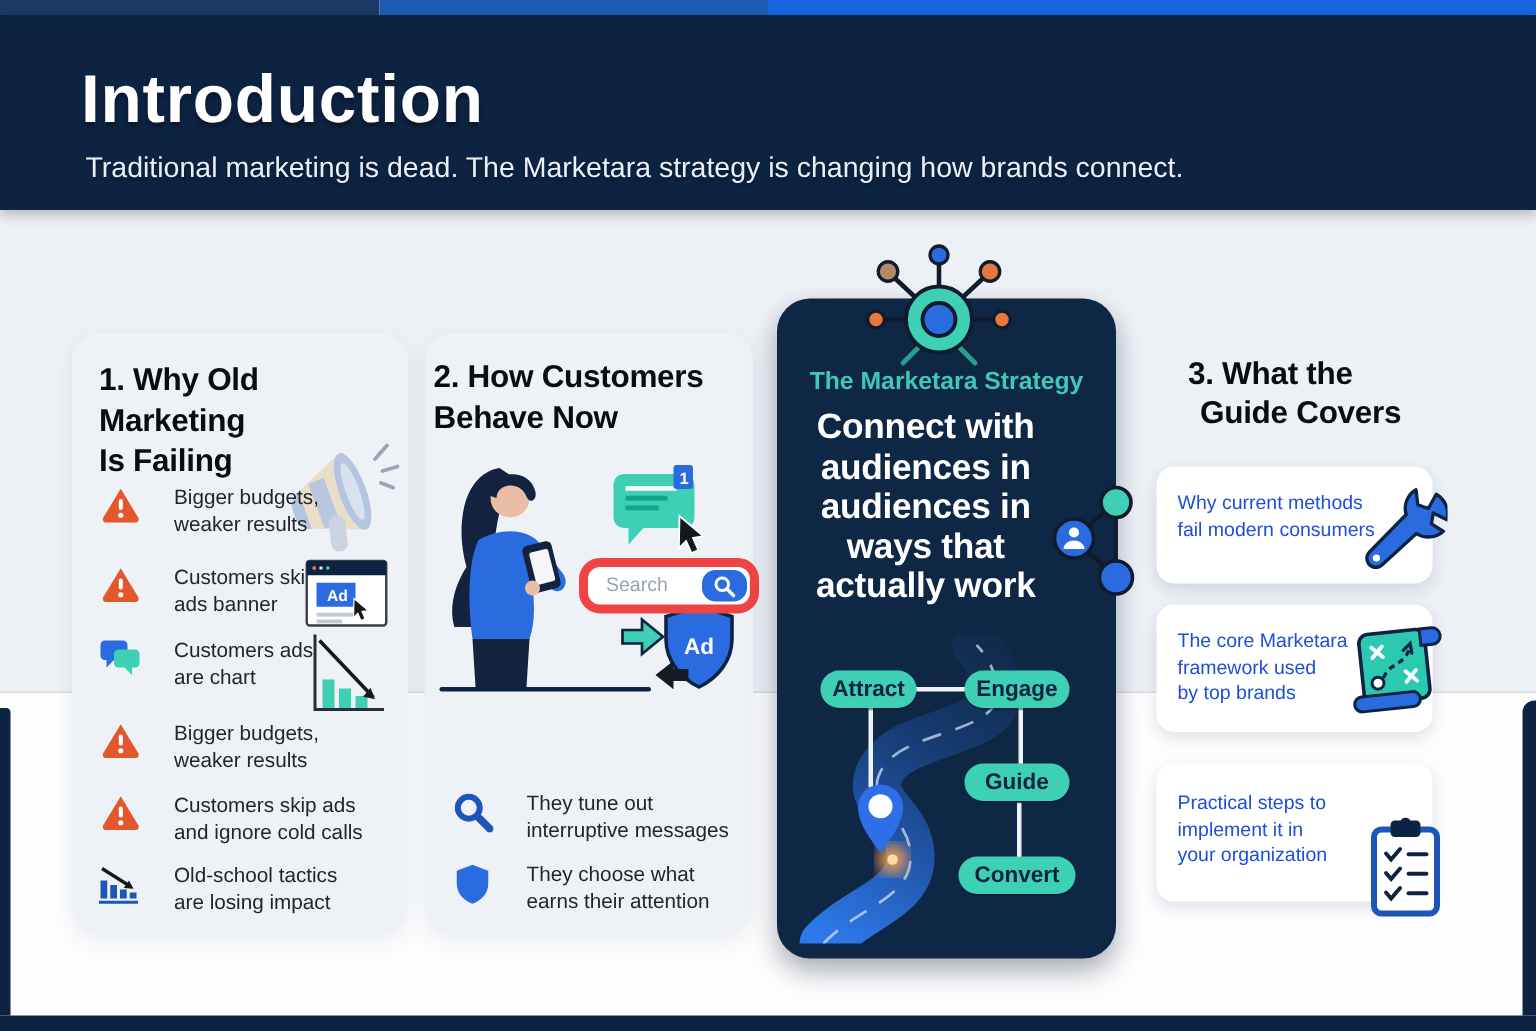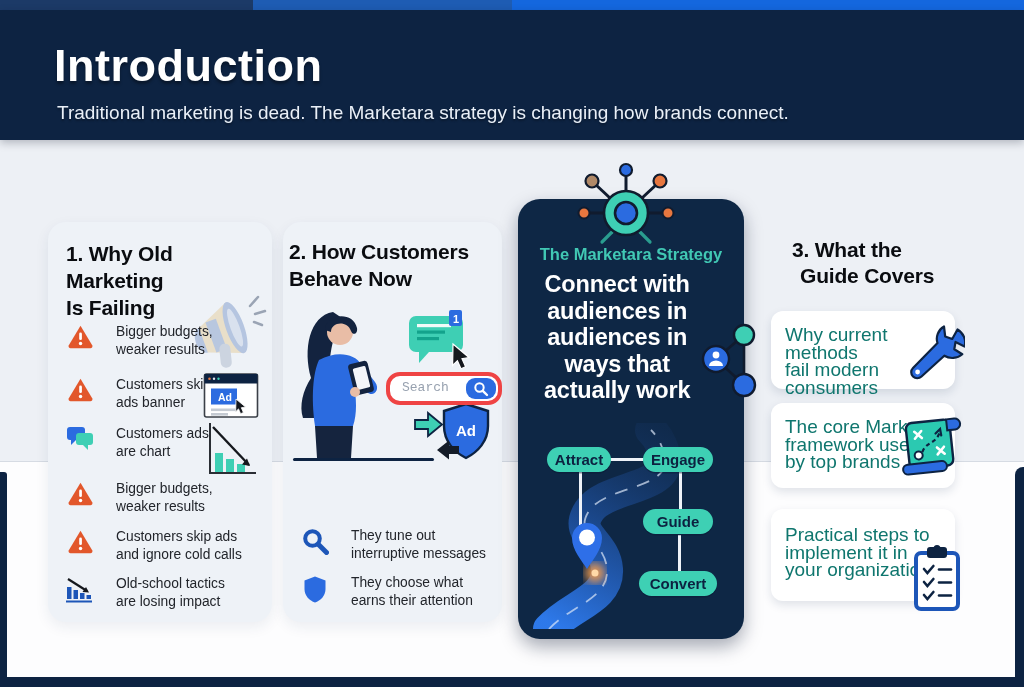--- a/index.html
+++ b/index.html
@@ -52,27 +52,27 @@
               color:#ffffff;white-space:pre-line;letter-spacing:-.2px;text-align:center;}
   .pill{position:absolute;height:25px;border-radius:13px;background:#3ed0b4;color:#0c2140;
         font-size:15px;font-weight:800;display:flex;align-items:center;justify-content:center;
         box-shadow:0 1.5px 0 rgba(10,25,50,.45);z-index:4;}
   .cline{position:absolute;background:#eef2f8;z-index:3;}
 
   
   .g-head{position:absolute;font-size:21px;font-weight:800;color:#0a0c10;letter-spacing:-.2px;z-index:1;}
   .card{position:absolute;left:771px;width:184px;background:#ffffff;border-radius:12px;
         box-shadow:0 4px 10px rgba(25,45,85,.13);z-index:1;}
-  .card-text{position:absolute;left:14px;top:15px;font-size:19px;line-height:17.5px;color:#0f766e;
+  .card-text{position:absolute;left:14px;top:15px;font-size:13px;line-height:17.5px;color:#1d4ed8;
              white-space:pre-line;}
   .card-icon{position:absolute;z-index:2;}
 
   
   .search{position:absolute;left:103px;top:150px;width:108px;height:25px;background:#fff;
-          border:4px solid #ef4444;border-radius:14px;z-index:2;font-family:Liberation Mono, monospace;}
+          border:6px solid #ef4444;border-radius:14px;z-index:2;}
   .search-txt{position:absolute;left:12px;top:4px;font-size:13px;color:#97a1af;}
   .search-btn{position:absolute;right:2px;top:2px;width:30px;height:21px;background:#2b6be0;border-radius:9px;
               display:flex;align-items:center;justify-content:center;}
 
   .gline{position:absolute;left:10px;top:236px;width:141px;height:2.5px;background:#0d2342;border-radius:2px;}
 </style>
 </head>
 <body>
 
 <div class="canvas">

